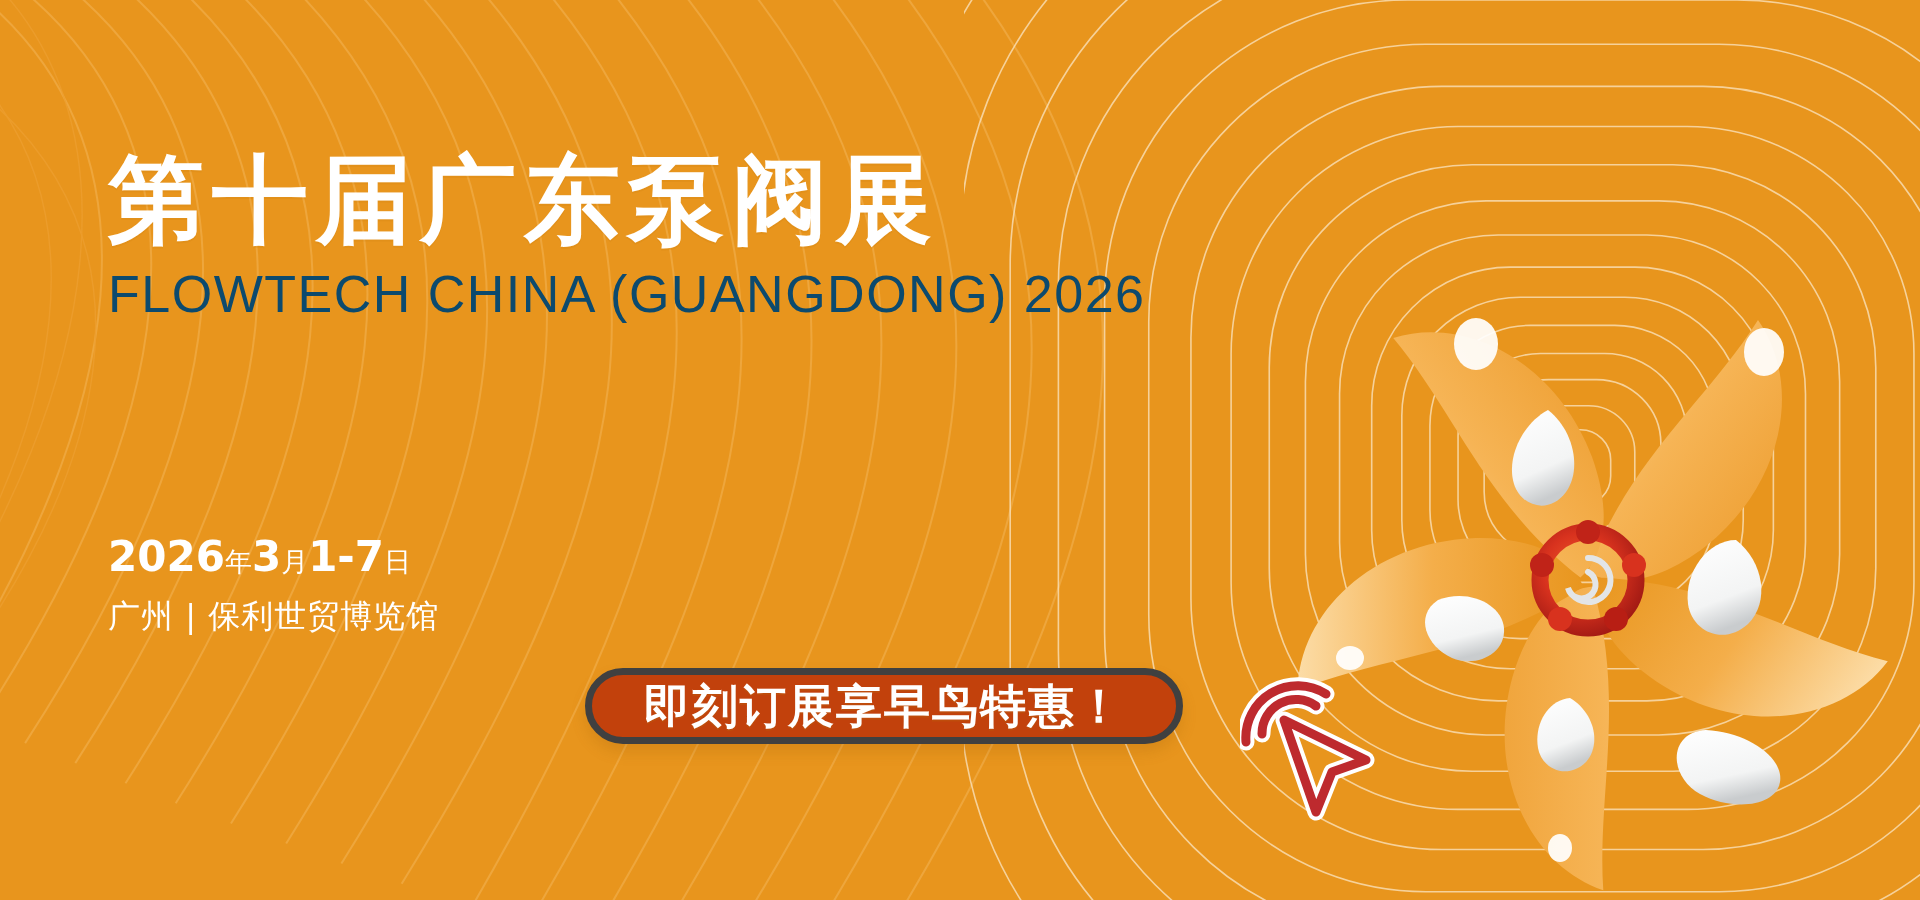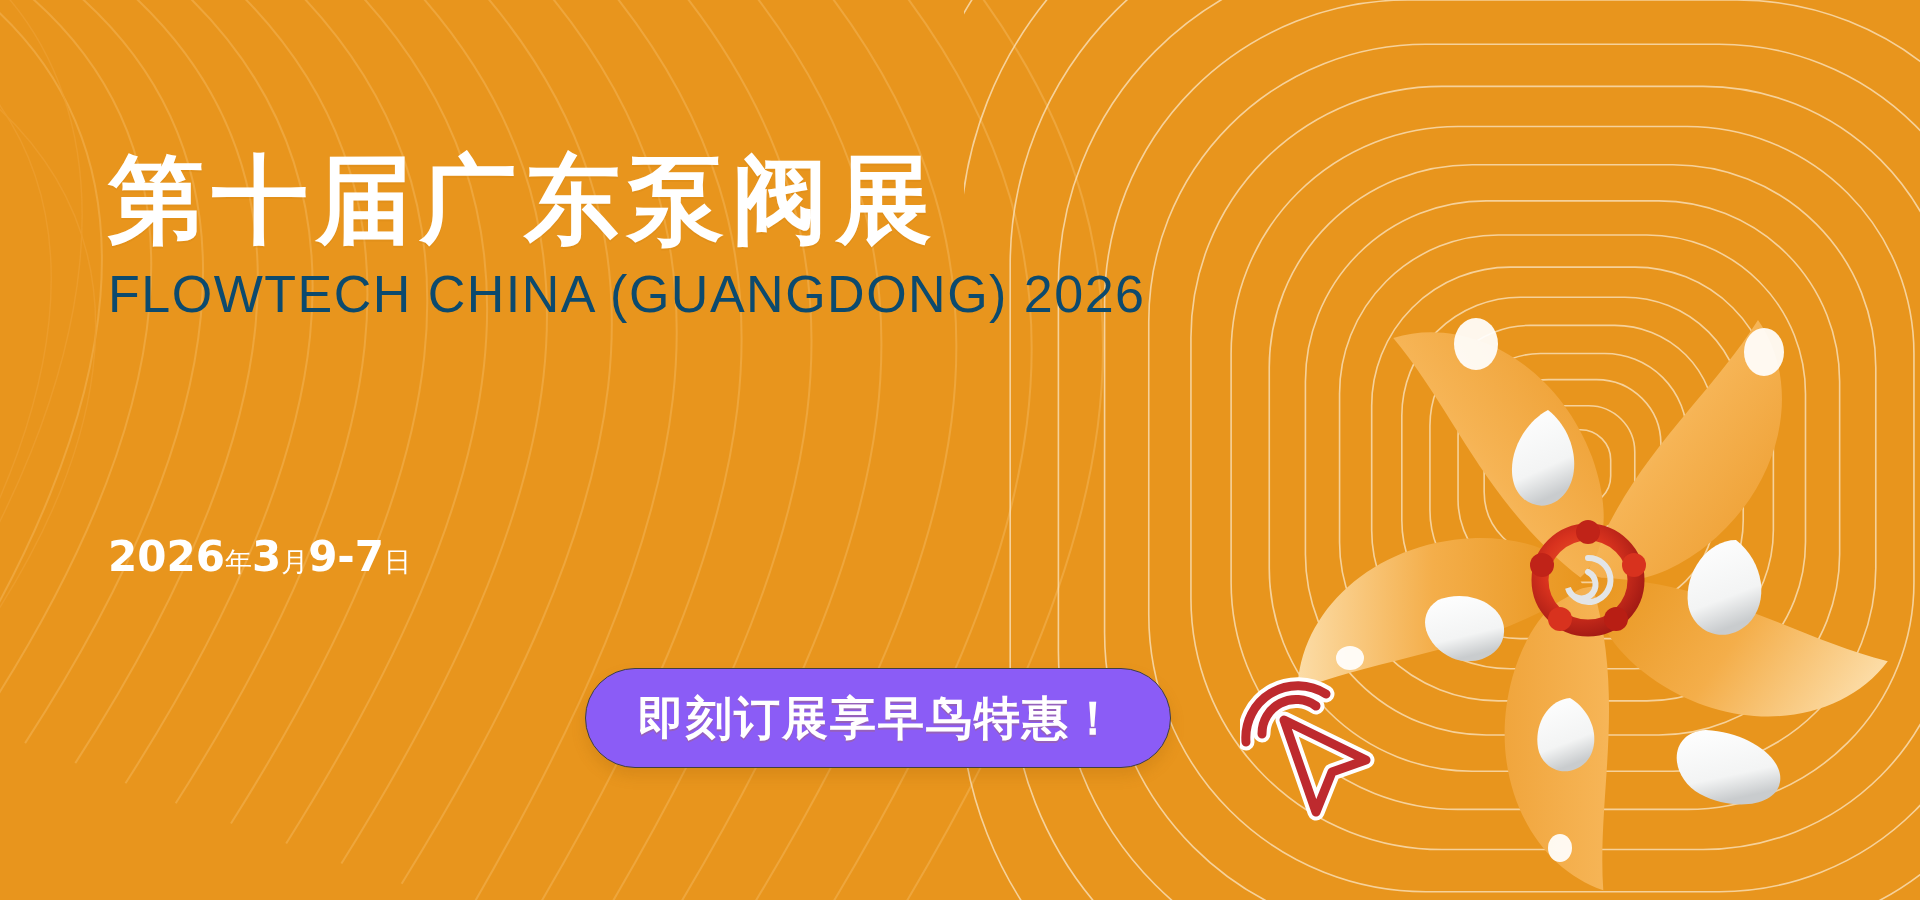--- a/index.html
+++ b/index.html
@@ -56,25 +56,25 @@
   .date-small{font-size:27px;font-weight:500;}
   .venue-line{
     color:#FFFFFF;font-size:32px;font-weight:400;margin:14px 0 0 0;
     white-space:nowrap;letter-spacing:1px;
     font-family:"DejaVu Sans","Liberation Sans",sans-serif;
   }
 
   
   #cta{
     position:absolute;left:585px;top:668px;
-    height:100px;box-sizing:border-box;
+    height:76px;box-sizing:border-box;
     padding:0 52px;
     display:flex;align-items:center;justify-content:center;
-    border:1px solid #404040;border-radius:56px;
-    background:#8b5cf6;
+    border:7px solid #404040;border-radius:56px;
+    background:#c2410c;
     cursor:pointer;
     box-shadow:0 8px 14px rgba(160,95,10,.22);
   }
   #cta-label{
     color:#FFFFFF;font-size:46px;font-weight:bold;letter-spacing:2px;
     white-space:nowrap;line-height:1;
     font-family:"DejaVu Sans","Liberation Sans",sans-serif;
     text-shadow:0 2px 0 rgba(185,110,10,.25);
   }
   #cursor-icon{
@@ -204,22 +204,23 @@
     </g>
   </svg>
 
   <div id="textblock">
     <h1 class="title-cn">第十届广东泵阀展</h1>
     <div class="title-en">FLOWTECH CHINA (GUANGDONG) 2026</div>
   </div>
 
   <div id="meta">
     <p class="date-line">
-      <span class="date-big">2026</span><span class="date-small">年</span><span class="date-big">3</span><span class="date-small">月</span><span class="date-big">9-7</span><span class="date-small">日</span>
+      <span class="date-big">2026</span><span class="date-small">年</span><span class="date-big">3</span><span class="date-small">月</span><span class="date-big">1-7</span><span class="date-small">日</span>
     </p>
+    <p class="venue-line">广州 | 保利世贸博览馆</p>
   </div>
 
   <div id="cta">
     <span id="cta-label">即刻订展享早鸟特惠！</span>
   </div>
 
   <svg id="cursor-icon" viewBox="0 0 150 160" xmlns="http://www.w3.org/2000/svg">
     <g fill="none" stroke="#FFFFFF" stroke-width="17" stroke-linecap="round" stroke-linejoin="round">
       <path d="M22 62 A 34 34 0 0 1 76 34"></path>
       <path d="M6 70 A 52 52 0 0 1 86 22"></path>

